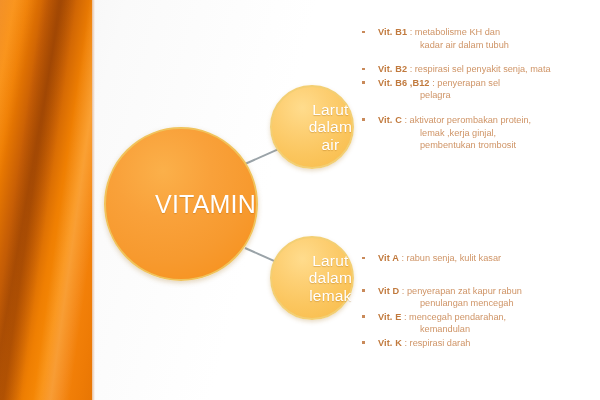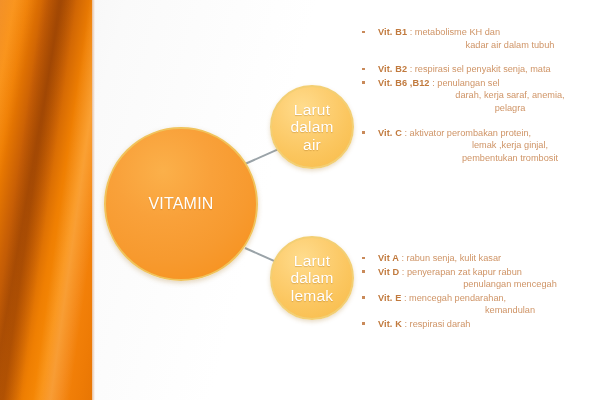--- a/index.html
+++ b/index.html
@@ -54,21 +54,21 @@
     height: 400px;
     background: linear-gradient(to right, rgba(214,140,80,0.55), rgba(255,255,255,0));
   }
 
   
   .circle {
     position: absolute;
     border-radius: 50%;
     display: flex;
     align-items: center;
-    justify-content: center;
+    justify-content: flex-end;
     text-align: center;
     color: #ffffff;
     box-sizing: border-box;
   }
   .circle .label {
     display: block;
     line-height: 1.14;
     letter-spacing: 0.2px;
     text-shadow: 0 1px 1px rgba(150,90,10,0.30);
   }
@@ -77,21 +77,21 @@
     left: 104px;
     top: 127px;
     width: 154px;
     height: 154px;
     background: radial-gradient(circle at 38% 28%, #fbb04a 0%, #f9a13a 34%, #f79a2f 62%, #f79321 85%, #ef8d20 100%);
     border: 2px solid #f0c35c;
     box-shadow: 0 2px 5px rgba(170,120,40,0.30);
     z-index: 3;
   }
   .circle-main .label {
-    font-size: 16px;
+    font-size: 25px;
   }
 
   .circle-sub {
     width: 84px;
     height: 84px;
     background: radial-gradient(circle at 38% 26%, #ffdc8d 0%, #fdd075 30%, #fbc65f 60%, #f9bf50 85%, #f3b748 100%);
     border: 2px solid #f3cf74;
     box-shadow: 0 2px 4px rgba(175,130,50,0.28);
     z-index: 3;
   }
@@ -154,24 +154,23 @@
   .item .term {
     font-weight: bold;
     color: #c17a3e;
     letter-spacing: 0.1px;
   }
   .item .body { color: #cf9466; }
   .item .cont {
     display: block;
     padding-left: 42px;
     color: #cf9466;
-    text-align: center;
   }
   .gap-lg { margin-bottom: 12px; }
-  .gap-md { margin-bottom: 1px; }
+  .gap-md { margin-bottom: 20px; }
   .gap-sm { margin-bottom: 1px; }
 </style>
 </head>
 <body>
 
 <div id="slide">
 
   <div class="left-band"></div>
   <div class="band-edge"></div>
 
@@ -200,22 +199,21 @@
         <span class="cont">kadar air dalam tubuh</span>
       </div>
 
       <div class="item gap-sm">
         <span class="bullet"></span>
         <span class="term">Vit. B2</span><span class="body"> : </span><span class="body">respirasi sel penyakit senja, mata</span>
       </div>
 
       <div class="item gap-lg">
         <span class="bullet"></span>
-        <span class="term">Vit. B6 ,B12</span><span class="body"> : </span><span class="body">penulangan sel</span>
-        <span class="cont">darah, kerja saraf, anemia,</span>
+        <span class="term">Vit. B6 ,B12</span><span class="body"> : </span><span class="body">penyerapan sel</span>
         <span class="cont">pelagra</span>
       </div>
 
       <div class="item">
         <span class="bullet"></span>
         <span class="term">Vit. C</span><span class="body"> : </span><span class="body">aktivator perombakan protein,</span>
         <span class="cont">lemak ,kerja ginjal,</span>
         <span class="cont">pembentukan trombosit</span>
       </div>
 

